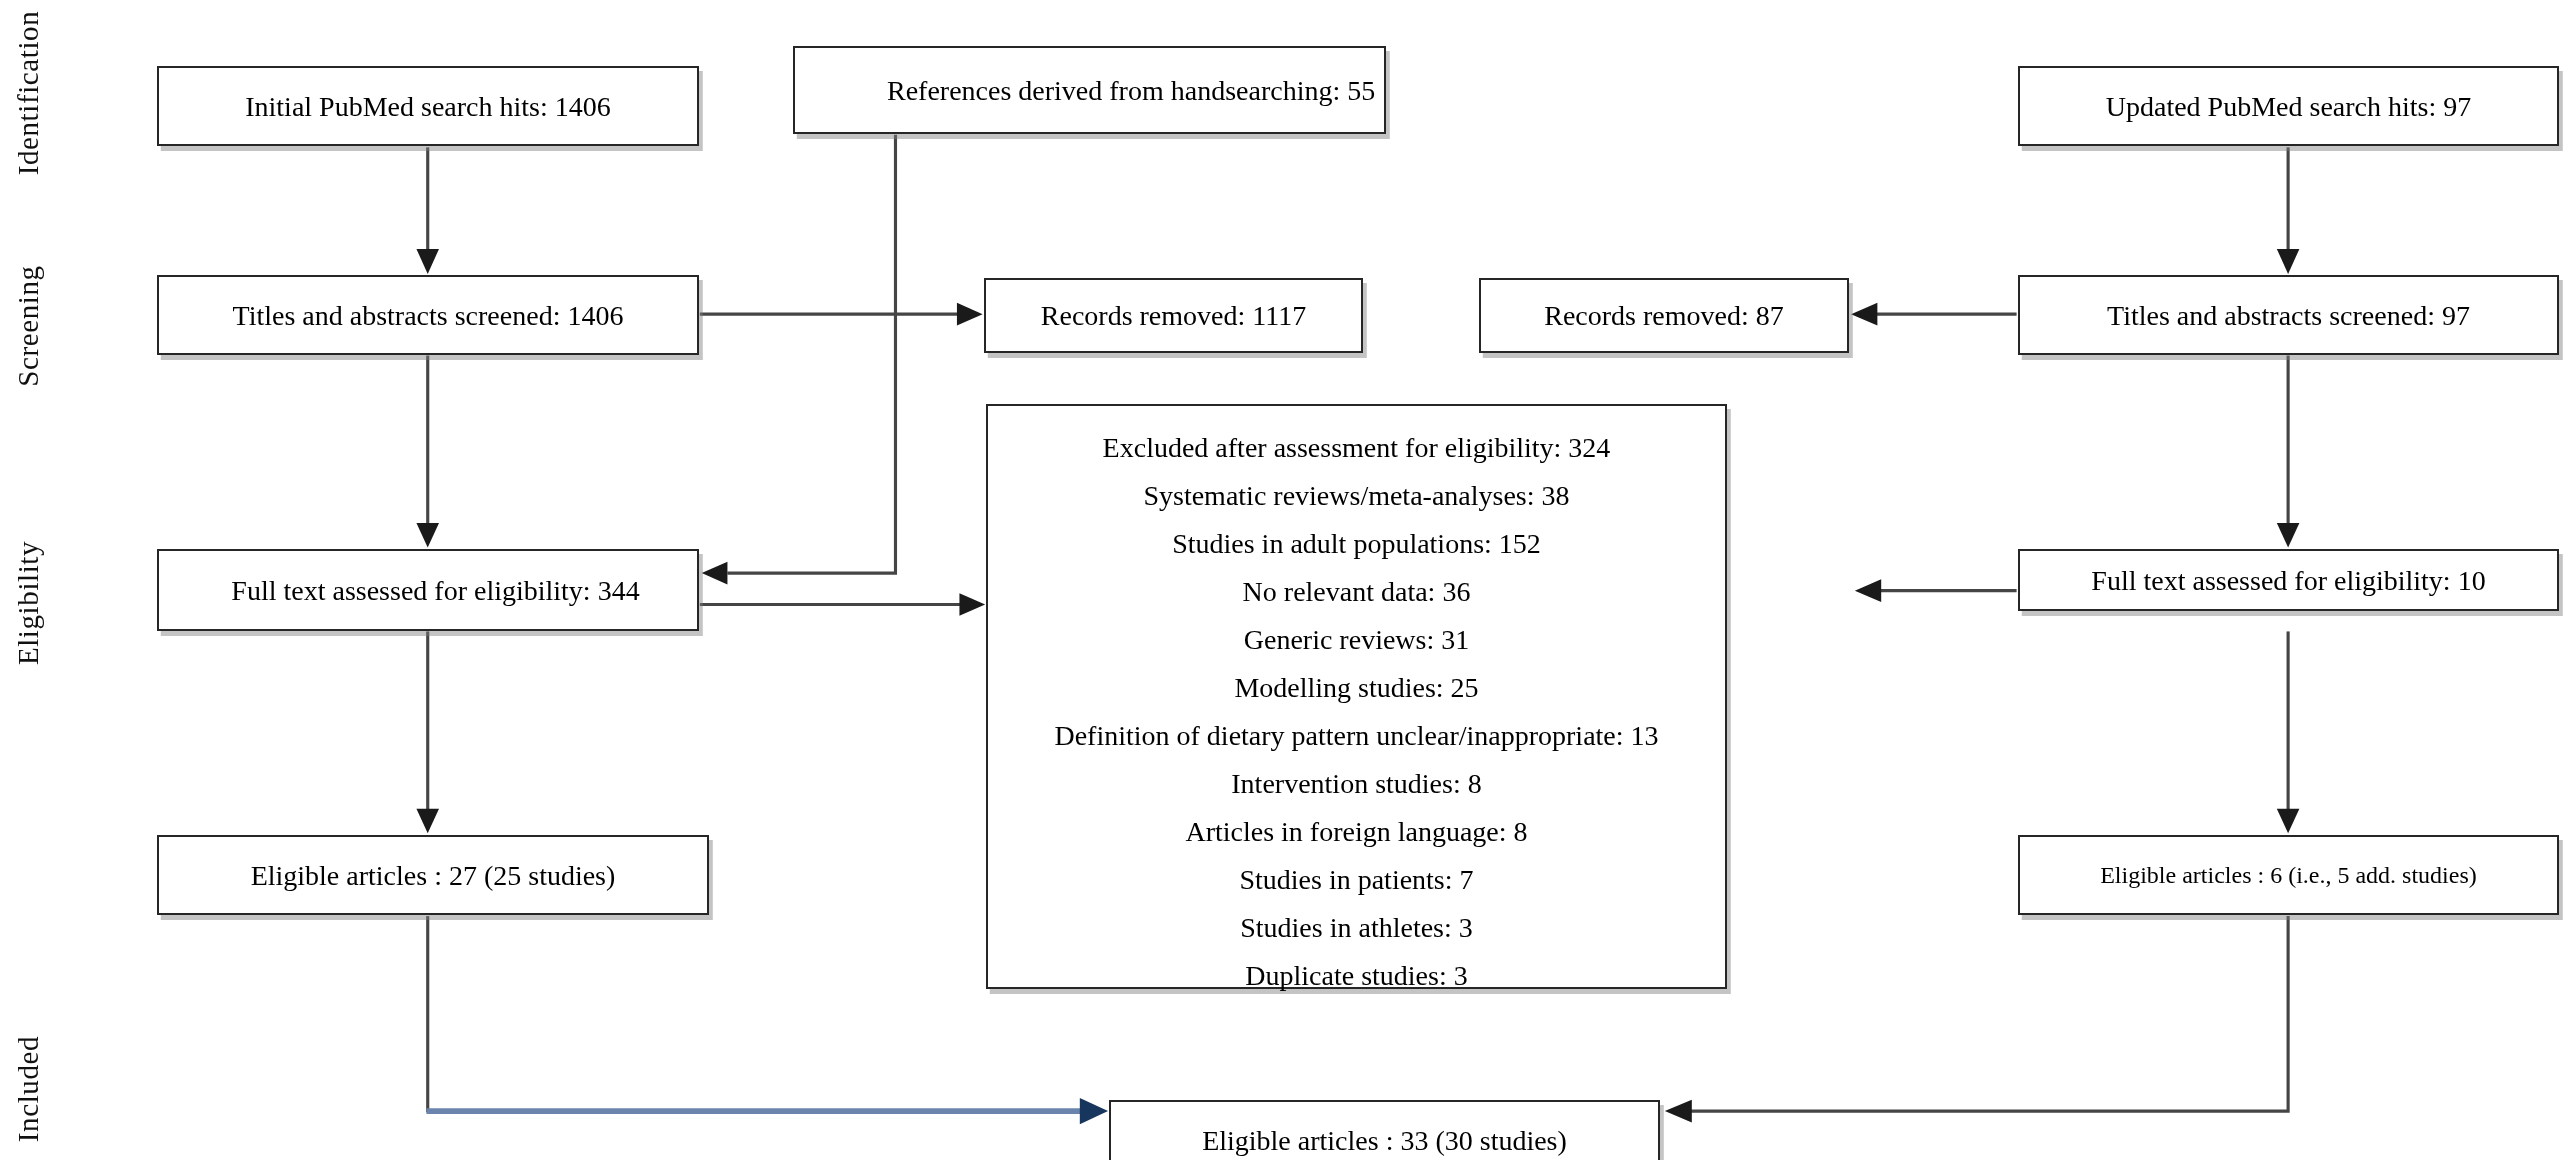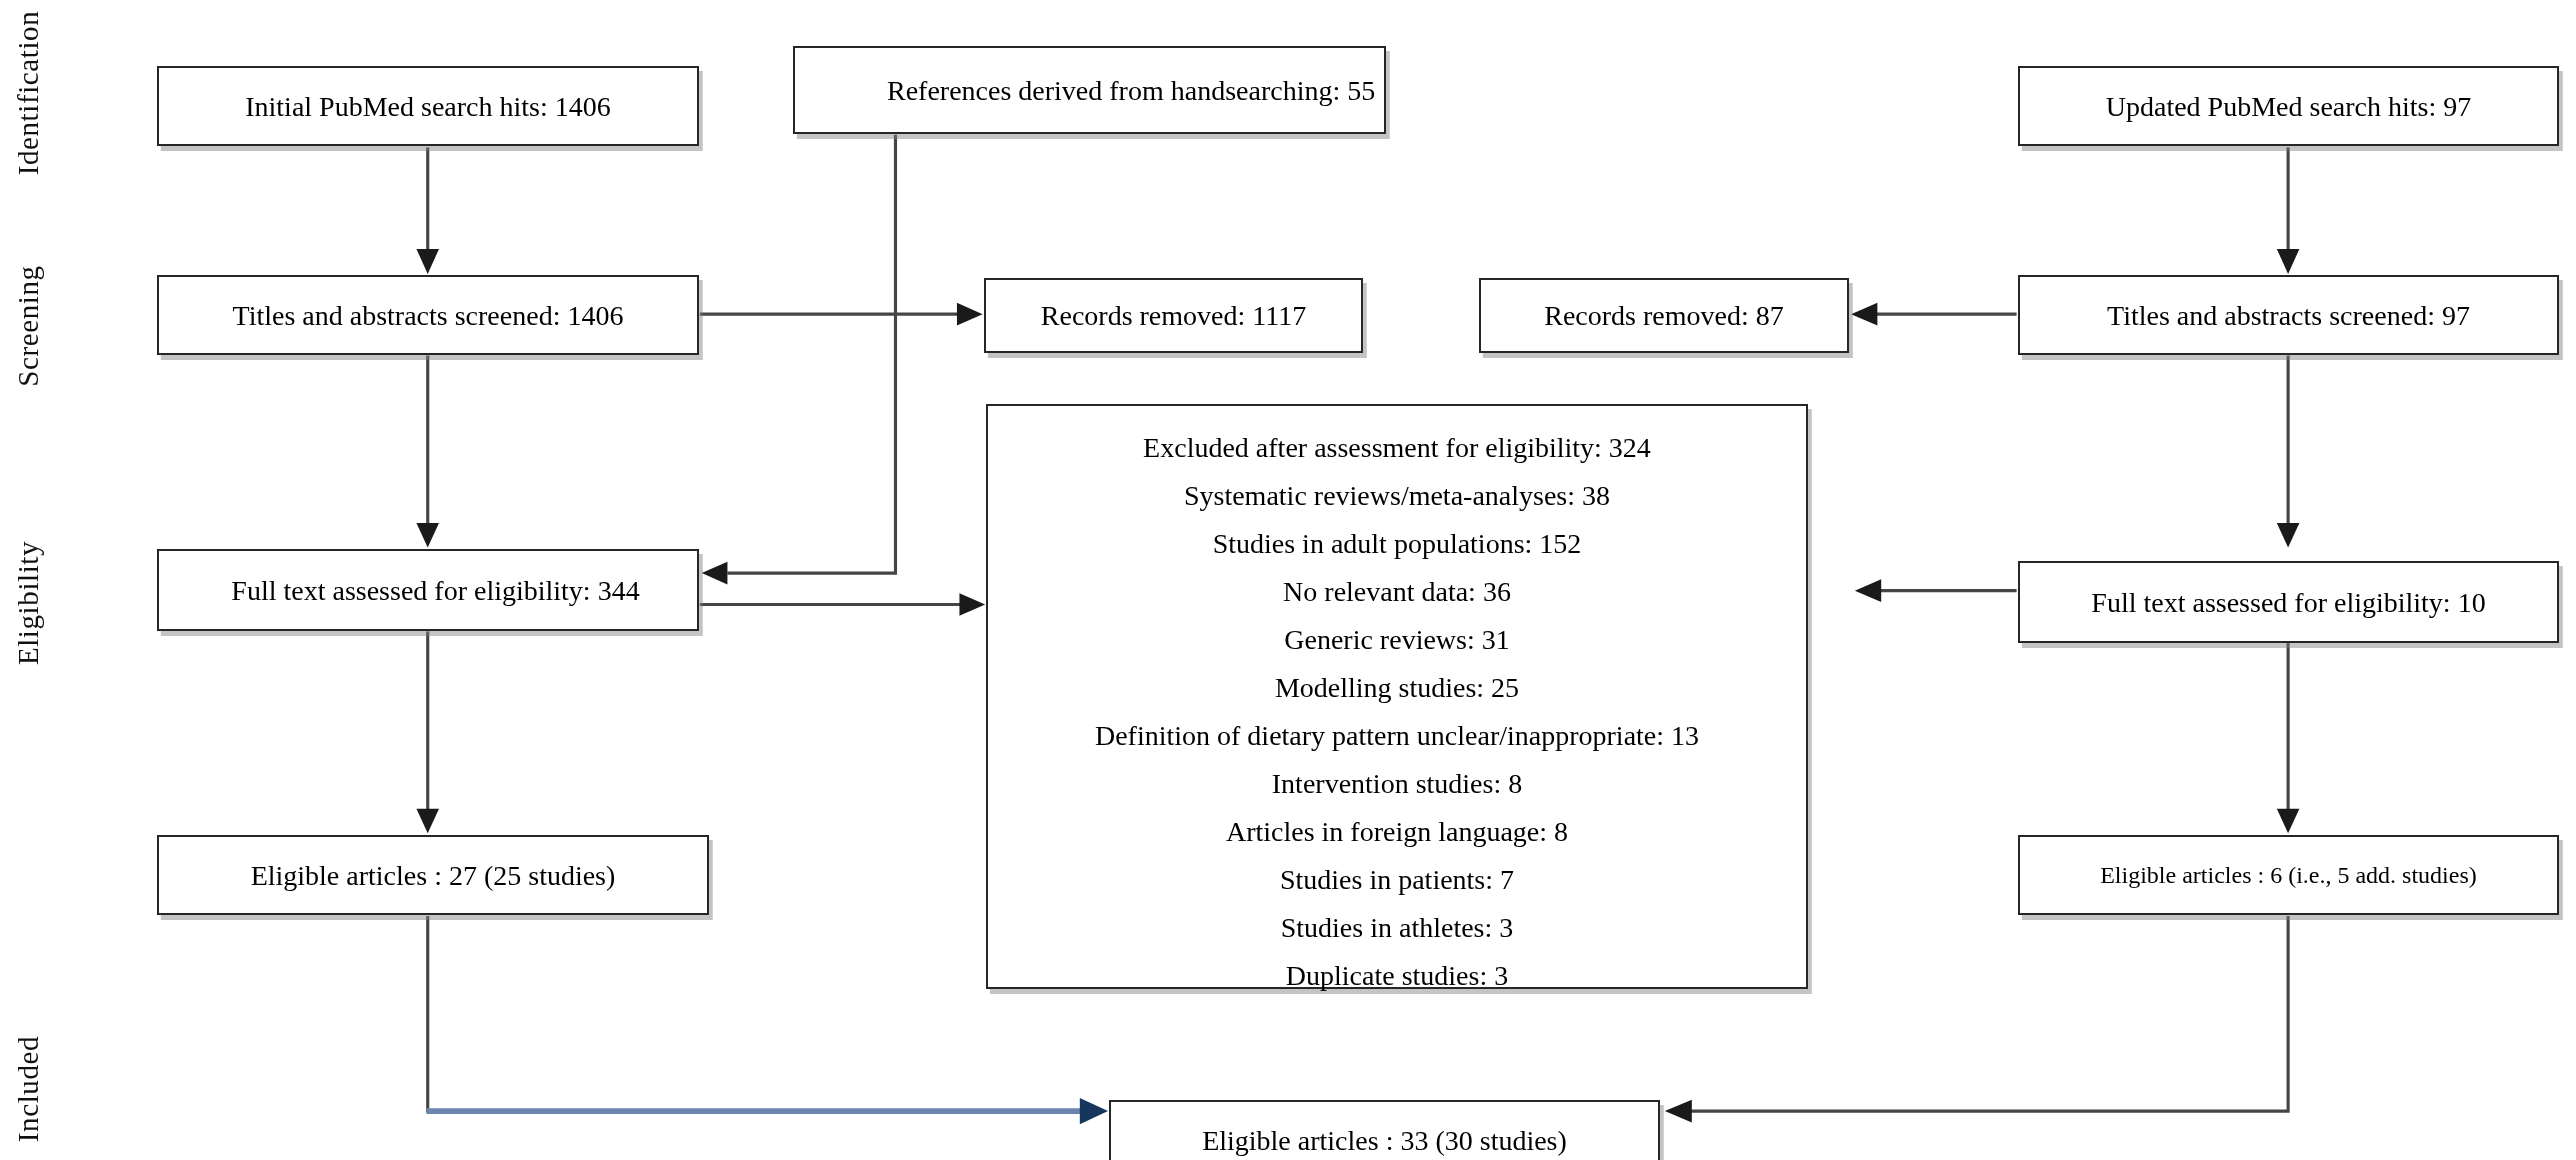--- a/index.html
+++ b/index.html
@@ -127,40 +127,40 @@
   </div>
 
   <div class="box" style="left:1479px; top:278px; width:370px; height:75px;">
     <span class="lbl">Records removed: 87</span>
   </div>
 
   <div class="box" style="left:2018px; top:275px; width:541px; height:80px;">
     <span class="lbl">Titles and abstracts screened: 97</span>
   </div>
 
-  <div class="box excluded" style="left:986px; top:404px; width:822px; height:585px;">
+  <div class="box excluded" style="left:986px; top:404px; width:741px; height:585px;">
     <div class="line">Excluded after assessment for eligibility: 324</div>
     <div class="line">Systematic reviews/meta-analyses: 38</div>
     <div class="line">Studies in adult populations: 152</div>
     <div class="line">No relevant data: 36</div>
     <div class="line">Generic reviews: 31</div>
     <div class="line">Modelling studies: 25</div>
     <div class="line">Definition of dietary pattern unclear/inappropriate: 13</div>
     <div class="line">Intervention studies: 8</div>
     <div class="line">Articles in foreign language: 8</div>
     <div class="line">Studies in patients: 7</div>
     <div class="line">Studies in athletes: 3</div>
     <div class="line">Duplicate studies: 3</div>
   </div>
 
   <div class="box" style="left:157px; top:549px; width:542px; height:82px;padding-left:15px;">
     <span class="lbl">Full text assessed for eligibility: 344</span>
   </div>
 
-  <div class="box" style="left:2018px; top:549px; width:541px; height:82px;margin-top:12px;">
+  <div class="box" style="left:2018px; top:549px; width:541px; height:62px;">
     <span class="lbl">Full text assessed for eligibility: 10</span>
   </div>
 
   <div class="box" style="left:157px; top:835px; width:552px; height:80px;">
     <span class="lbl">Eligible articles : 27 (25 studies)</span>
   </div>
 
   <div class="box small-text" style="left:2018px; top:835px; width:541px; height:80px;">
     <span class="lbl">Eligible articles : 6 (i.e., 5 add. studies)</span>
   </div>

